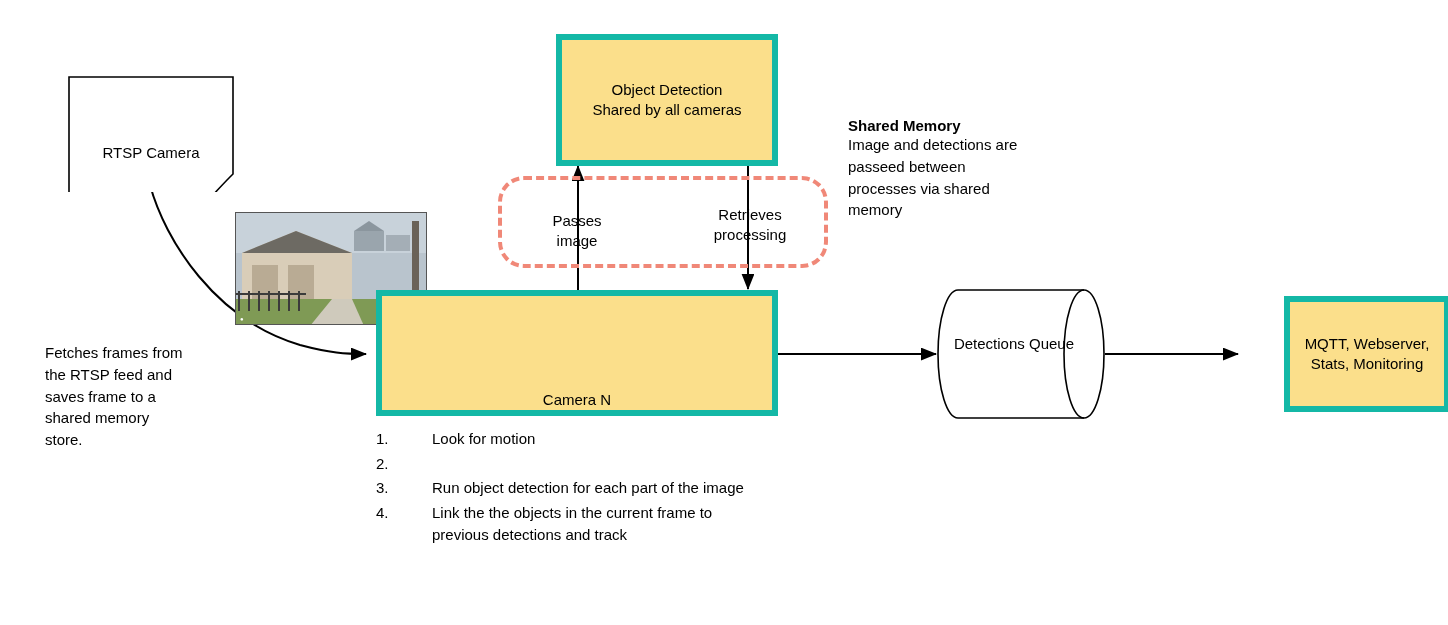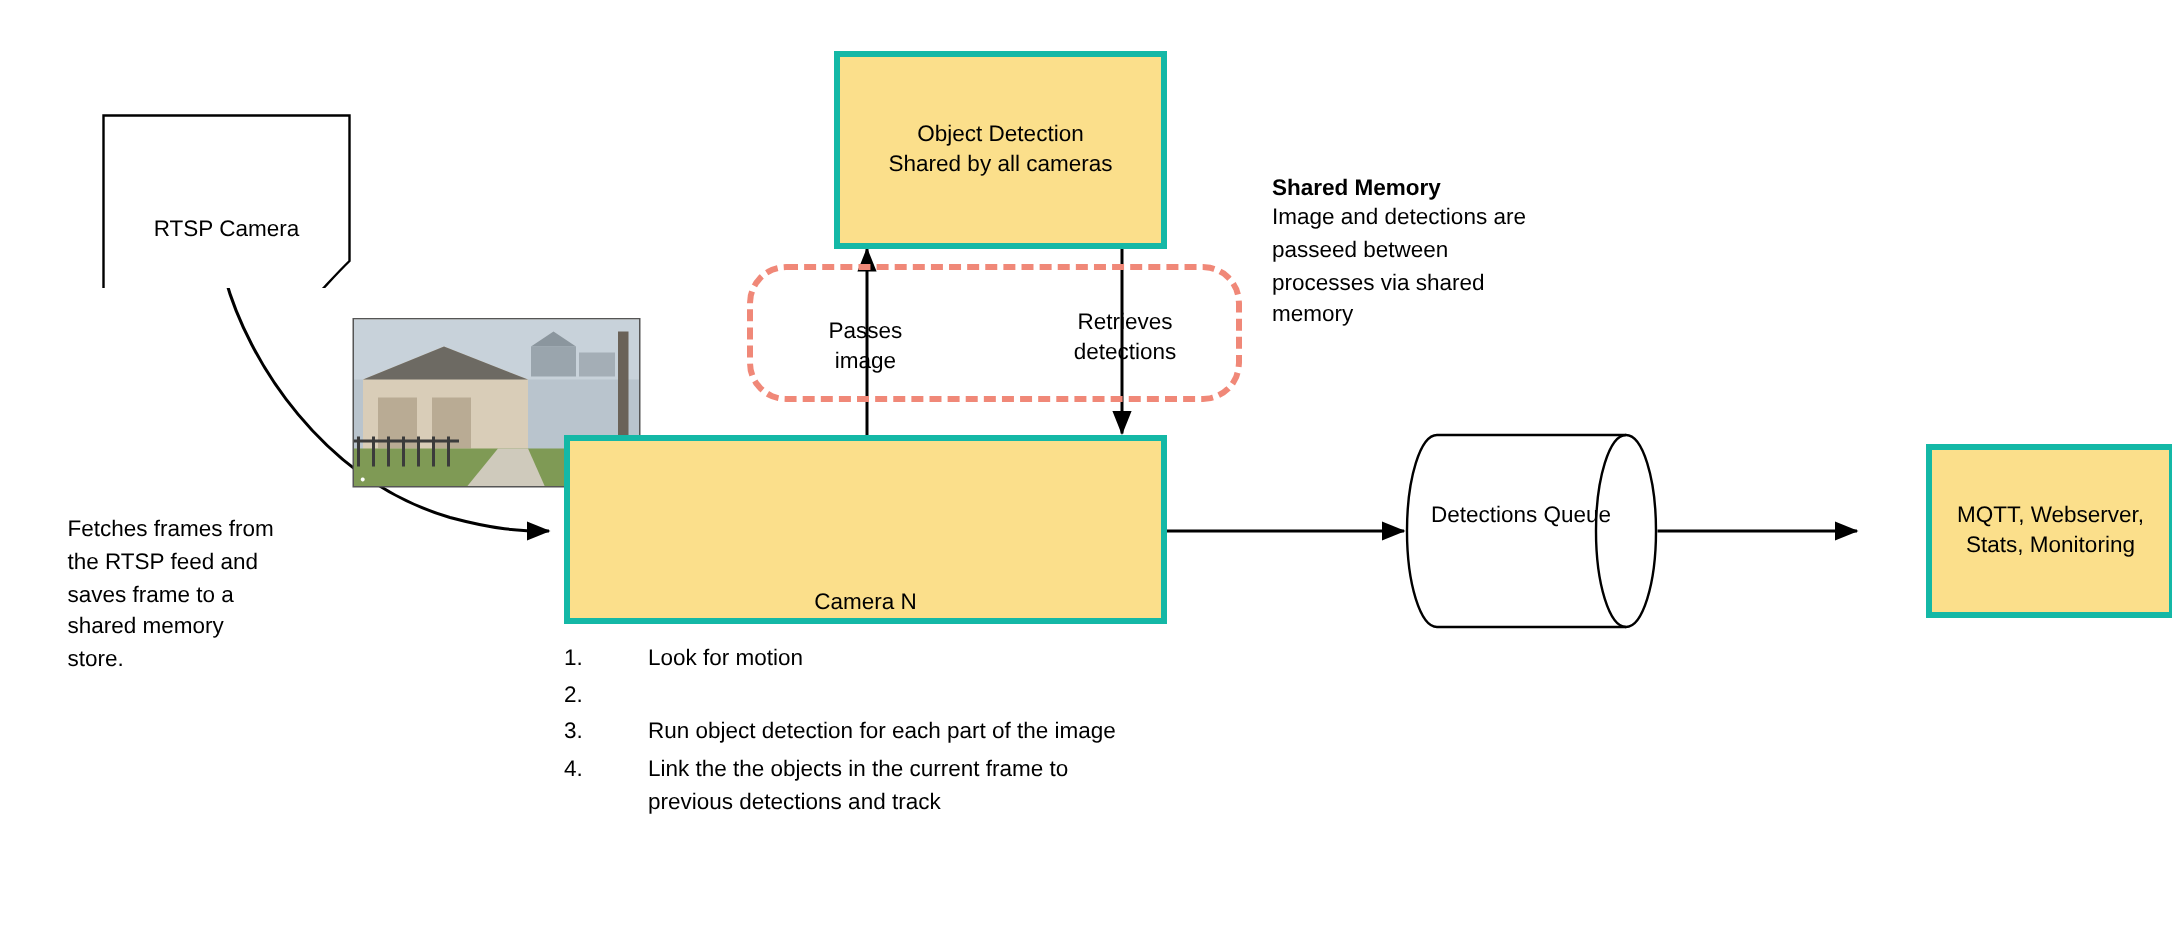--- a/index.html
+++ b/index.html
@@ -14,21 +14,21 @@
   #canvas {
     position: relative;
     width: 1448px;
     height: 625px;
     overflow: hidden;
     background: #ffffff;
   }
   .node {
     position: absolute;
     box-sizing: border-box;
-    border: 4px solid #14b8a6;
+    border: 6px solid #14b8a6;
     background: #fbdf8b;
     display: flex;
     flex-direction: column;
     align-items: center;
     justify-content: center;
     text-align: center;
     font-size: 15px;
     line-height: 1.35;
   }
   .node .sub {
@@ -145,21 +145,21 @@
   <div class="node" style="left:556px; top:34px; width:222px; height:132px;">
     <span>Object Detection</span>
     <span class="sub">Shared by all cameras</span>
   </div>
 
   <div class="dash-box" style="left:498px; top:176px; width:330px; height:92px;"></div>
 
   <div class="edge-label" style="left:522px; top:211px; width:110px;">Passes
 image</div>
   <div class="edge-label" style="left:690px; top:205px; width:120px;">Retrieves
-detections</div>
+processing</div>
 
   <div class="label bold-head" style="left:848px; top:115px;">Shared Memory</div>
   <div class="label" style="left:848px; top:134px; width:230px;">Image and detections are
 passeed between
 processes via shared
 memory</div>
 
   <div class="camera-img" style="left:235px; top:212px; width:192px; height:113px;">
     <svg width="192" height="113" viewBox="0 0 192 113">
       <rect x="0" y="0" width="192" height="113" fill="#b9c4cd"></rect>

